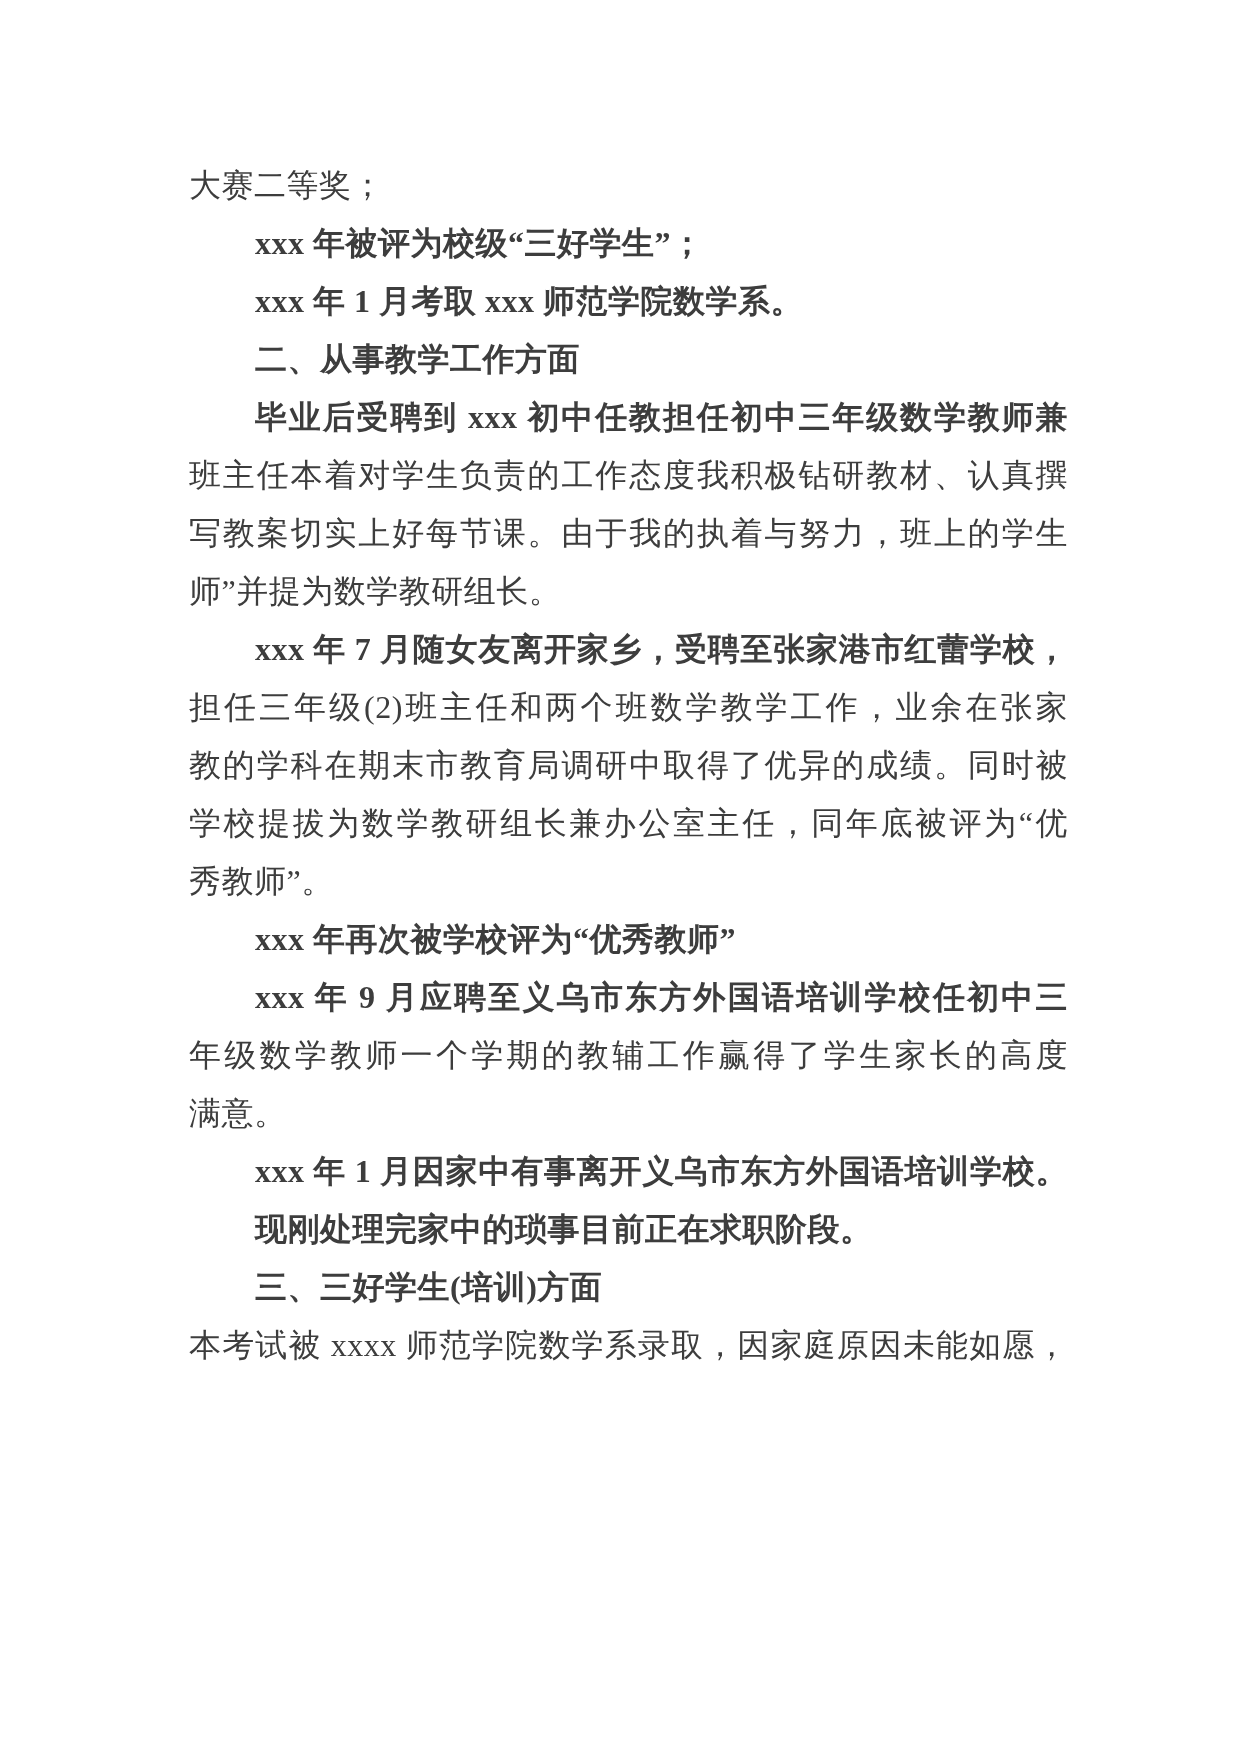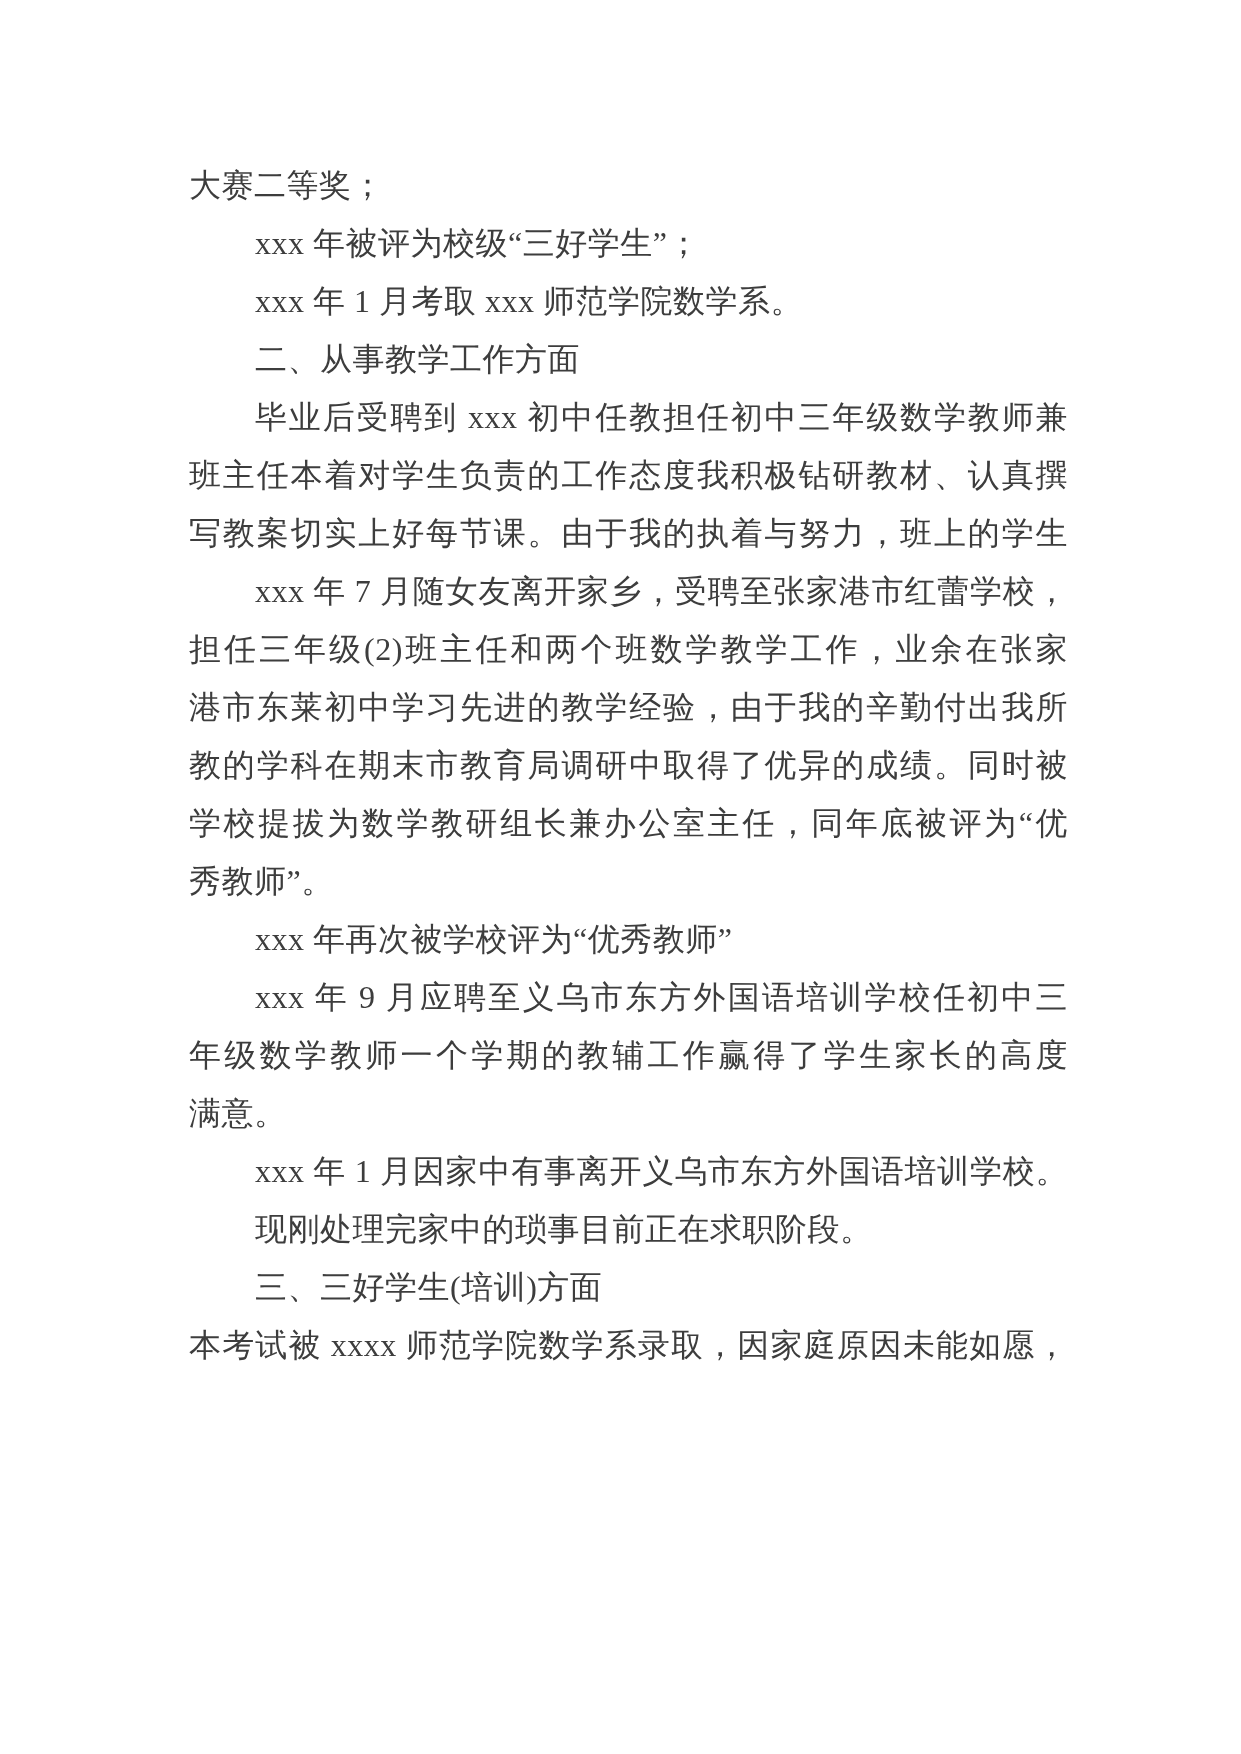--- a/index.html
+++ b/index.html
@@ -31,41 +31,42 @@
     font-size: 32px;
   }
   .line {
     height: 58px;
     line-height: 58px;
     letter-spacing: 0.5px;
     text-align: left;
   }
   .line.indent {
     text-indent: 66px;
+    font-weight: bold;
   }
   .line.fill {
     text-align: justify;
     text-align-last: justify;
   }
 </style>
 </head>
 <body>
 
 <div class="page">
   <div class="doc-body" style="color: rgb(61, 61, 61);">
       <div class="line">大赛二等奖；</div>
       <div class="line indent">xxx 年被评为校级“三好学生”；</div>
       <div class="line indent">xxx 年 1 月考取 xxx 师范学院数学系。</div>
       <div class="line indent">二、从事教学工作方面</div>
       <div class="line indent fill">毕业后受聘到 xxx 初中任教担任初中三年级数学教师兼</div>
       <div class="line fill">班主任本着对学生负责的工作态度我积极钻研教材、认真撰</div>
       <div class="line fill">写教案切实上好每节课。由于我的执着与努力，班上的学生</div>
+      <div class="line">师”并提为数学教研组长。</div>
       <div class="line indent fill">xxx 年 7 月随女友离开家乡，受聘至张家港市红蕾学校，</div>
       <div class="line fill">担任三年级(2)班主任和两个班数学教学工作，业余在张家</div>
-      <div class="line fill">港市东莱初中学习先进的教学经验，由于我的辛勤付出我所</div>
       <div class="line fill">教的学科在期末市教育局调研中取得了优异的成绩。同时被</div>
       <div class="line fill">学校提拔为数学教研组长兼办公室主任，同年底被评为“优</div>
       <div class="line">秀教师”。</div>
       <div class="line indent">xxx 年再次被学校评为“优秀教师”</div>
       <div class="line indent fill">xxx 年 9 月应聘至义乌市东方外国语培训学校任初中三</div>
       <div class="line fill">年级数学教师一个学期的教辅工作赢得了学生家长的高度</div>
       <div class="line">满意。</div>
       <div class="line indent fill">xxx 年 1 月因家中有事离开义乌市东方外国语培训学校。</div>
       <div class="line indent">现刚处理完家中的琐事目前正在求职阶段。</div>
       <div class="line indent">三、三好学生(培训)方面</div>

